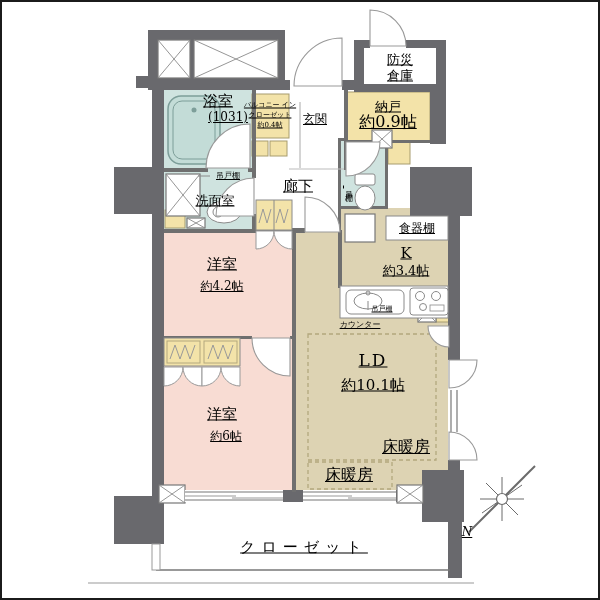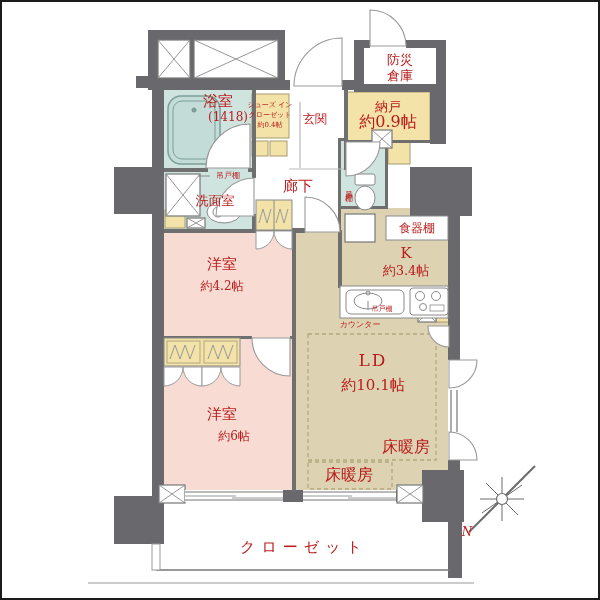--- a/index.html
+++ b/index.html
@@ -1,21 +1,21 @@
 <!DOCTYPE html>
 <html><head>
 <meta charset="utf-8">
 <style>
   html,body{margin:0;padding:0;background:#fff;}
   #plan{position:relative;width:600px;height:600px;background:#fff;box-sizing:border-box;
         border:2px solid #1b1b1b;overflow:hidden;
         font-family:"DejaVu Serif","Liberation Serif",serif;}
   #plan svg{position:absolute;left:0;top:0;}
-  .lbl{position:absolute;transform:translate(-50%,-50%);color:#b91c1c;white-space:nowrap;
-       text-align:left;line-height:1;z-index:5;}
+  .lbl{position:absolute;transform:translate(-50%,-50%);color:#000000;white-space:nowrap;
+       text-align:left;line-height:1;z-index:5;text-decoration:underline;}
   .s7{font-size:7px}.s8{font-size:8px}.s11{font-size:16px}.s12{font-size:12px}
   .s13{font-size:13px}.s14{font-size:12px}.s15{font-size:15px}.s16{font-size:12px}
   .s17{font-size:17px;letter-spacing:2px}
   .ls6{letter-spacing:6px}
   .vert{writing-mode:vertical-rl;letter-spacing:1px;}
   .italic{font-style:italic}
 </style>
 </head>
 <body>
 
@@ -215,23 +215,23 @@
     <circle cx="500" cy="497" r="5.5" fill="#fff" stroke-width="1.2"></circle>
   </g>
 
   <rect x="362" y="46" width="72" height="36" fill="#fff"></rect>
 </svg>
 
 <div class="lbl s13" style="left:398px;top:57px">防災</div>
 <div class="lbl s13" style="left:398px;top:73px">倉庫</div>
 
 <div class="lbl s15" style="left:216px;top:99px">浴室</div>
-<div class="lbl s12" style="left:226px;top:115px">(1418)</div>
-
-<div class="lbl s7" style="left:268px;top:103px">シューズ イン</div>
+<div class="lbl s12" style="left:226px;top:115px">(1031)</div>
+
+<div class="lbl s7" style="left:268px;top:103px">バルコニー イン</div>
 <div class="lbl s7" style="left:268px;top:113px">クローゼット</div>
 <div class="lbl s7" style="left:268px;top:123px">約0.4帖</div>
 
 <div class="lbl s16" style="left:313px;top:117px">玄関</div>
 
 <div class="lbl s13" style="left:386px;top:104px">納戸</div>
 <div class="lbl s11" style="left:386px;top:120px">約0.9帖</div>
 
 <div class="lbl s13" style="left:213px;top:198px">洗面室</div>
 <div class="lbl s8" style="left:226px;top:174px">吊戸棚</div>
@@ -243,21 +243,21 @@
 <div class="lbl s12" style="left:415px;top:226px">食器棚</div>
 <div class="lbl s15" style="left:404px;top:251px">K</div>
 <div class="lbl s13" style="left:404px;top:268px">約3.4帖</div>
 <div class="lbl s7" style="left:380px;top:307px">吊戸棚</div>
 <div class="lbl s8" style="left:358px;top:323px">カウンター</div>
 
 <div class="lbl s15" style="left:220px;top:262px">洋室</div>
 <div class="lbl s14" style="left:220px;top:284px">約4.2帖</div>
 
 <div class="lbl s15" style="left:220px;top:412px">洋室</div>
-<div class="lbl s14" style="left:232px;top:434px">約6帖</div>
+<div class="lbl s14" style="left:224px;top:434px">約6帖</div>
 
 <div class="lbl s17" style="left:371px;top:358px">LD</div>
 <div class="lbl s15" style="left:371px;top:383px">約10.1帖</div>
 <div class="lbl s11" style="left:404px;top:445px">床暖房</div>
 <div class="lbl s11" style="left:347px;top:473px">床暖房</div>
 
 <div class="lbl s15 ls6" style="left:302px;top:545px">クローゼット</div>
 
 <div class="lbl s14 italic" style="left:465px;top:530px">N</div>
 

